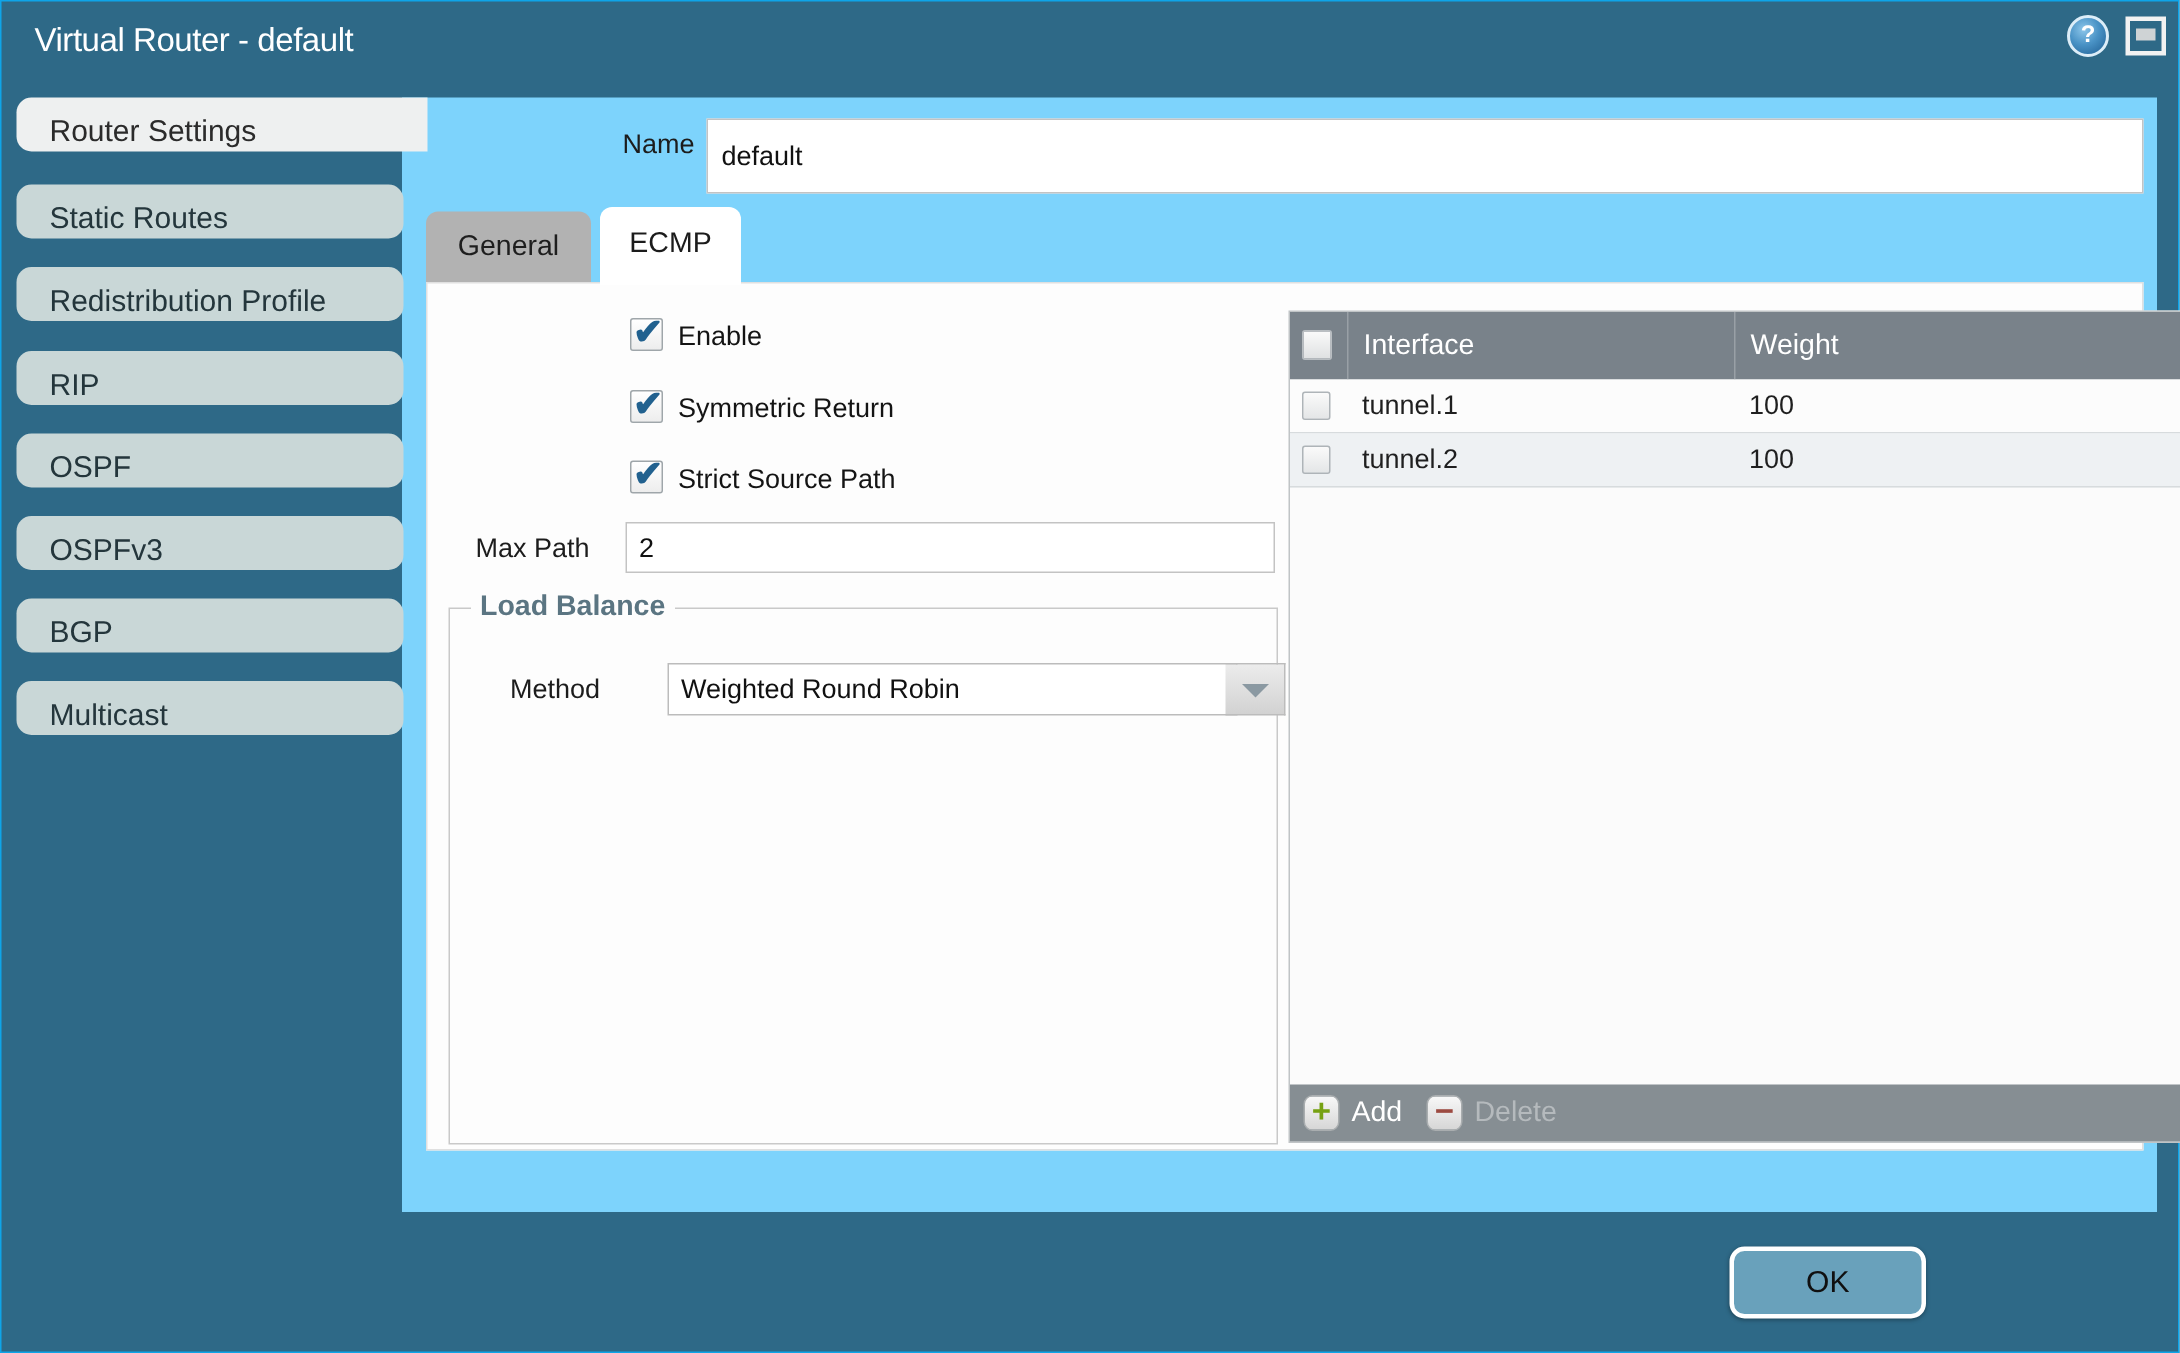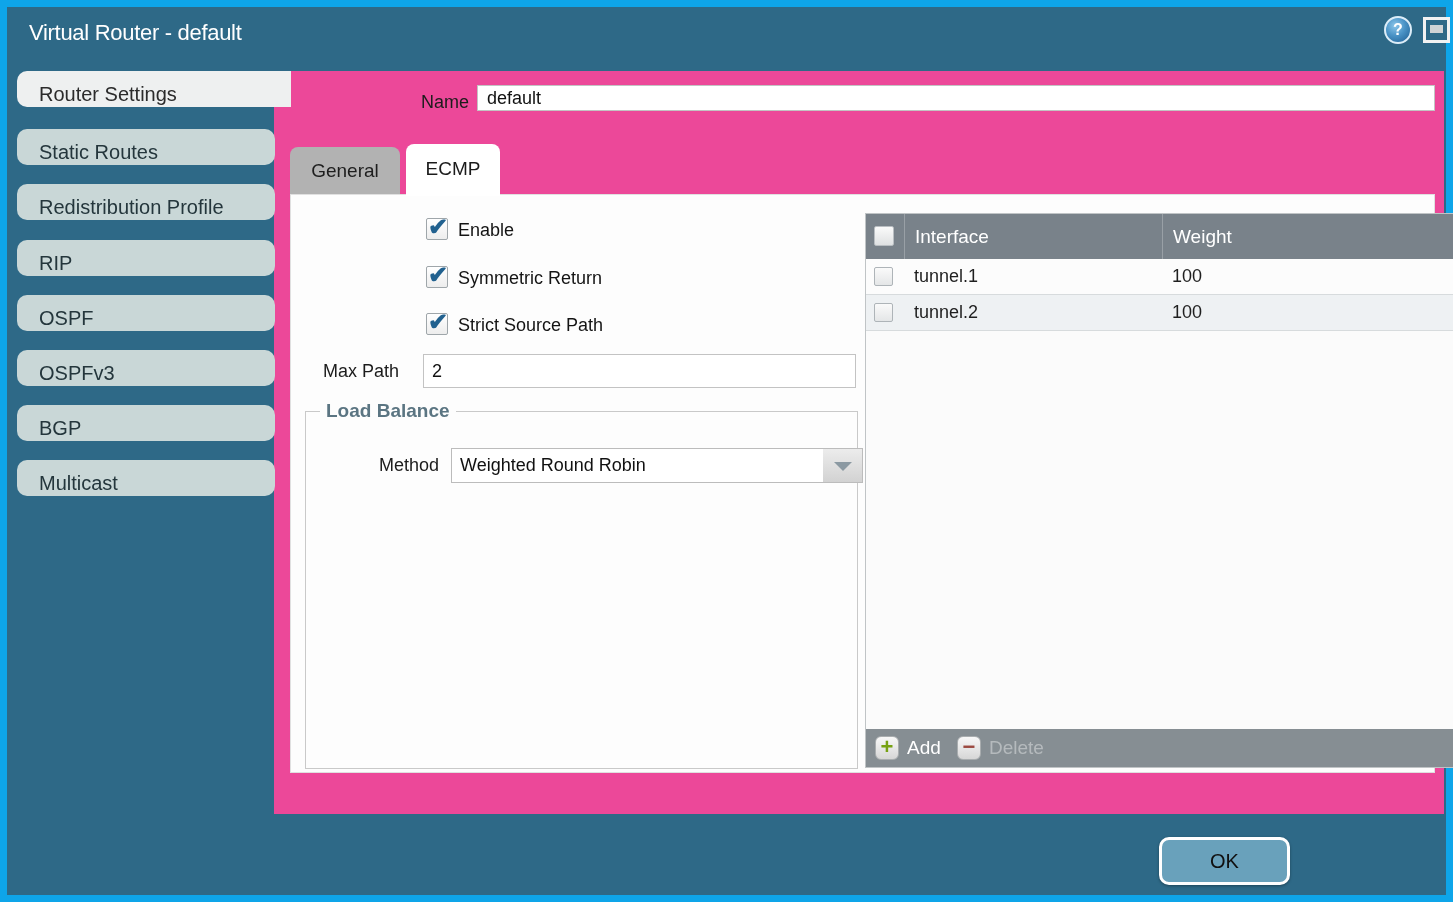--- a/index.html
+++ b/index.html
@@ -1,44 +1,44 @@
 <!DOCTYPE html>
 <html><head>
 <meta charset="utf-8">
 <style>
   * { margin:0; padding:0; box-sizing:border-box; }
   html,body { width:1453px; height:902px; overflow:hidden; }
   body { font-family:"Liberation Sans", sans-serif; }
 
-  .window { position:absolute; inset:0; background:#2e6987; border:7px solid #0ea5e9; }
+  .window { position:absolute; inset:0; background:#2e6987; border:1px solid #0ea5e9; }
 
   
   .titlebar { position:absolute; left:0; top:0; right:0; height:64px; }
   .titlebar .title { position:absolute; left:22px; top:13px; color:#ffffff; font-size:22px; letter-spacing:-0.3px; }
   .help-icon { position:absolute; left:1377px; top:9px; width:28px; height:28px; border-radius:50%;
     background:radial-gradient(circle at 38% 32%, #8cc6ea 0%, #4a93c6 45%, #1d5d92 100%);
     border:2px solid #dcedf8; color:#ffffff; font-weight:bold; font-size:16px;
     text-align:center; line-height:24px; cursor:pointer; }
   .dock-icon { position:absolute; left:1416px; top:10px; width:27px; height:26px;
     border:3px solid #f2f2f2; background:#2e6987; cursor:pointer; }
   .dock-icon .inner { position:absolute; left:4px; top:5px; width:13px; height:8px; background:#cfd3d5; }
 
   
   .sidebar-item { position:absolute; left:10px; width:258px; height:36px;
     background:#c9d7d7; border-radius:10px; color:#24363c; font-size:20px;
     line-height:47px; padding-left:22px; cursor:pointer; }
   .sidebar-item.active { width:274px; background:#eef0f0; color:#2b2b2b;
     border-radius:10px 0 0 10px; z-index:5; }
 
   
-  .main-panel { position:absolute; left:267px; top:64px; width:1170px; height:743px; background:#ec4899; }
+  .main-panel { position:absolute; left:267px; top:64px; width:1170px; height:743px; background:#7dd3fc; }
 
   .name-label { position:absolute; left:95px; top:14px; width:100px; text-align:right;
     line-height:34px; font-size:18px; color:#1c1c1c; }
-  .name-input { position:absolute; left:203px; top:14px; width:958px; height:26px;
+  .name-input { position:absolute; left:203px; top:14px; width:958px; height:50px;
     border:1px solid #c3c3c3; background:#ffffff; font-size:18px; padding-left:9px;
     color:#111; font-family:"Liberation Sans", sans-serif; }
 
   
   .tab { position:absolute; font-size:19px; text-align:center; cursor:pointer; }
   .tab.inactive { left:16px; top:76px; width:110px; height:47px; background:#b2b2b2;
     border-radius:8px 8px 0 0; color:#1e1e1e; line-height:47px; }
   .tab.active { left:132px; top:73px; width:94px; height:52px; background:#ffffff;
     border-radius:8px 8px 0 0; color:#1b1b1b; line-height:50px; z-index:4; }
 
@@ -59,21 +59,21 @@
   .maxpath-label { position:absolute; left:18px; top:159px; width:104px; text-align:center;
     font-size:18px; color:#1c1c1c; line-height:34px; }
   .maxpath-input { position:absolute; left:132px; top:159px; width:433px; height:34px;
     border:1px solid #c3c3c3; background:#ffffff; font-size:18px; padding-left:8px;
     color:#111; font-family:"Liberation Sans", sans-serif; }
 
   .fieldset { position:absolute; left:14px; top:216px; width:553px; height:358px;
     border:1px solid #c9c9c9; }
   .fieldset .legend { position:absolute; left:14px; top:-12px; background:#fdfdfd;
     padding:0 6px; font-size:19px; font-weight:bold; color:#5b7582; }
-  .method-label { position:absolute; left:40px; top:36px; width:93px; text-align:right;
+  .method-label { position:absolute; left:40px; top:36px; width:93px; text-align:left;
     font-size:18px; color:#1c1c1c; line-height:35px; }
   .method-combo { position:absolute; left:145px; top:36px; width:412px; height:35px; }
   .method-input { position:absolute; left:0; top:0; width:380px; height:35px;
     border:1px solid #bcbcbc; background:#ffffff; font-size:18px; padding-left:8px;
     color:#111; font-family:"Liberation Sans", sans-serif; }
   .method-arrow-btn { position:absolute; left:372px; top:0; width:40px; height:35px;
     background:linear-gradient(#ececec,#d2d2d2); border:1px solid #bcbcbc; border-left:none;
     cursor:pointer; }
   .arrow-down { position:absolute; left:11px; top:13px; width:0; height:0;
     border-left:9px solid transparent; border-right:9px solid transparent;

